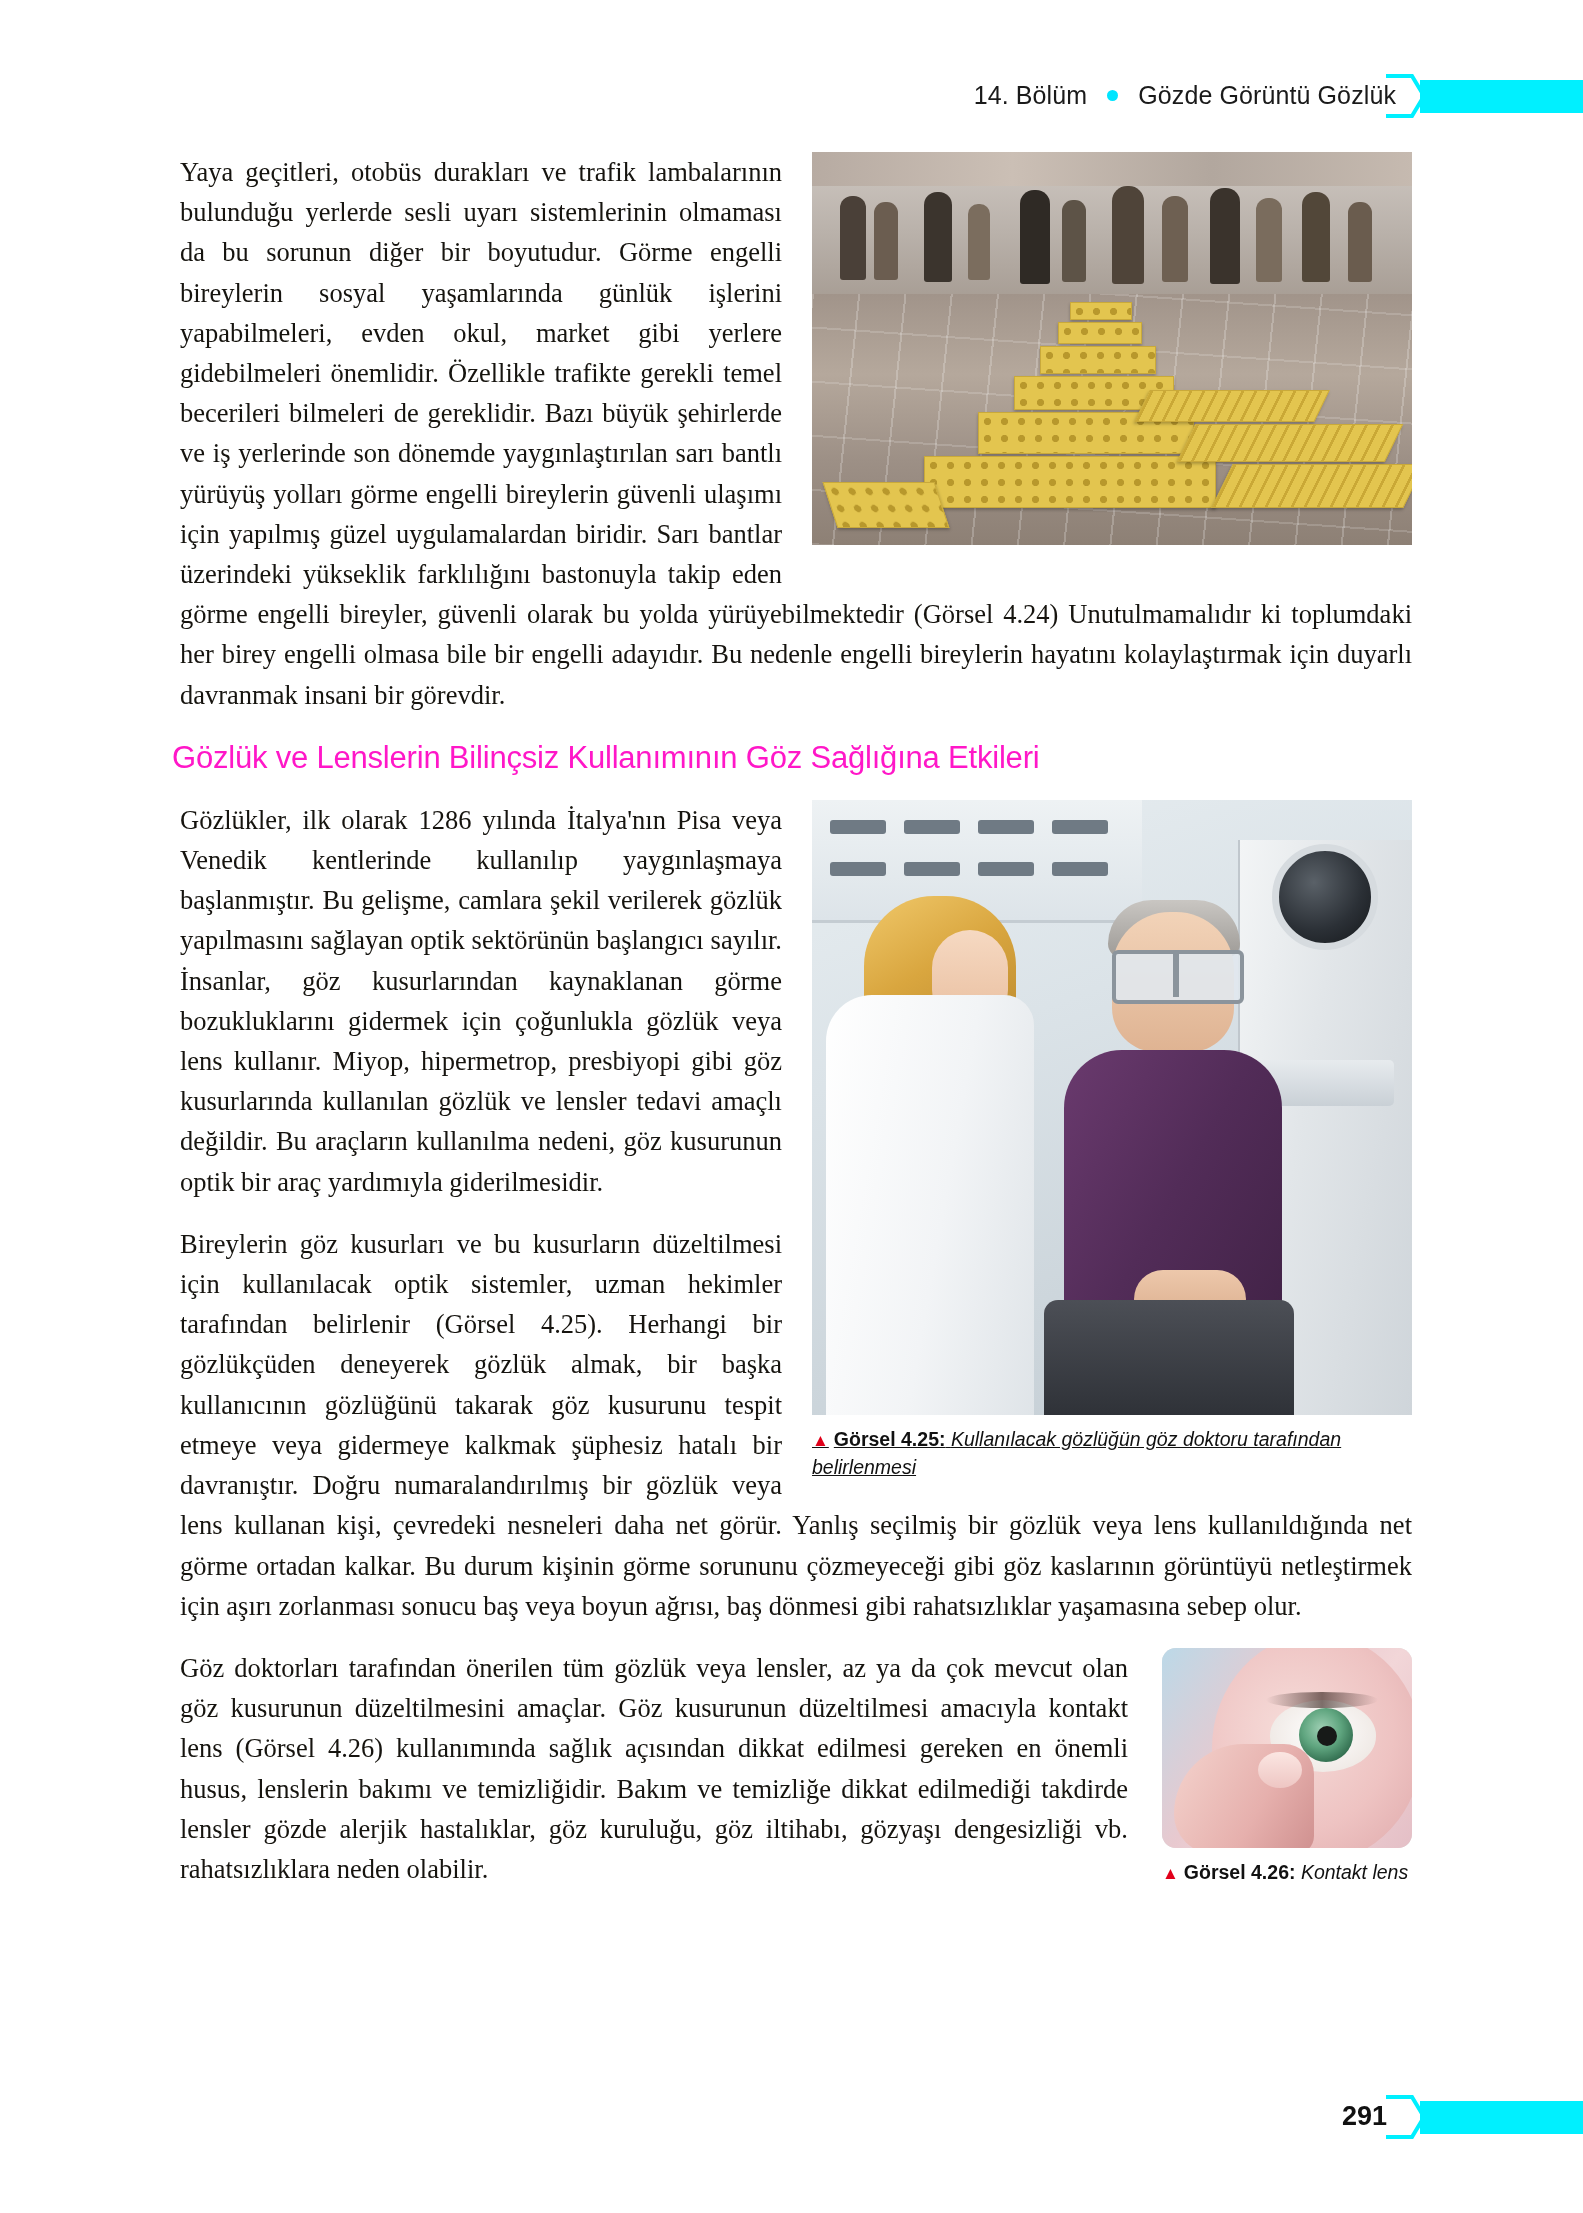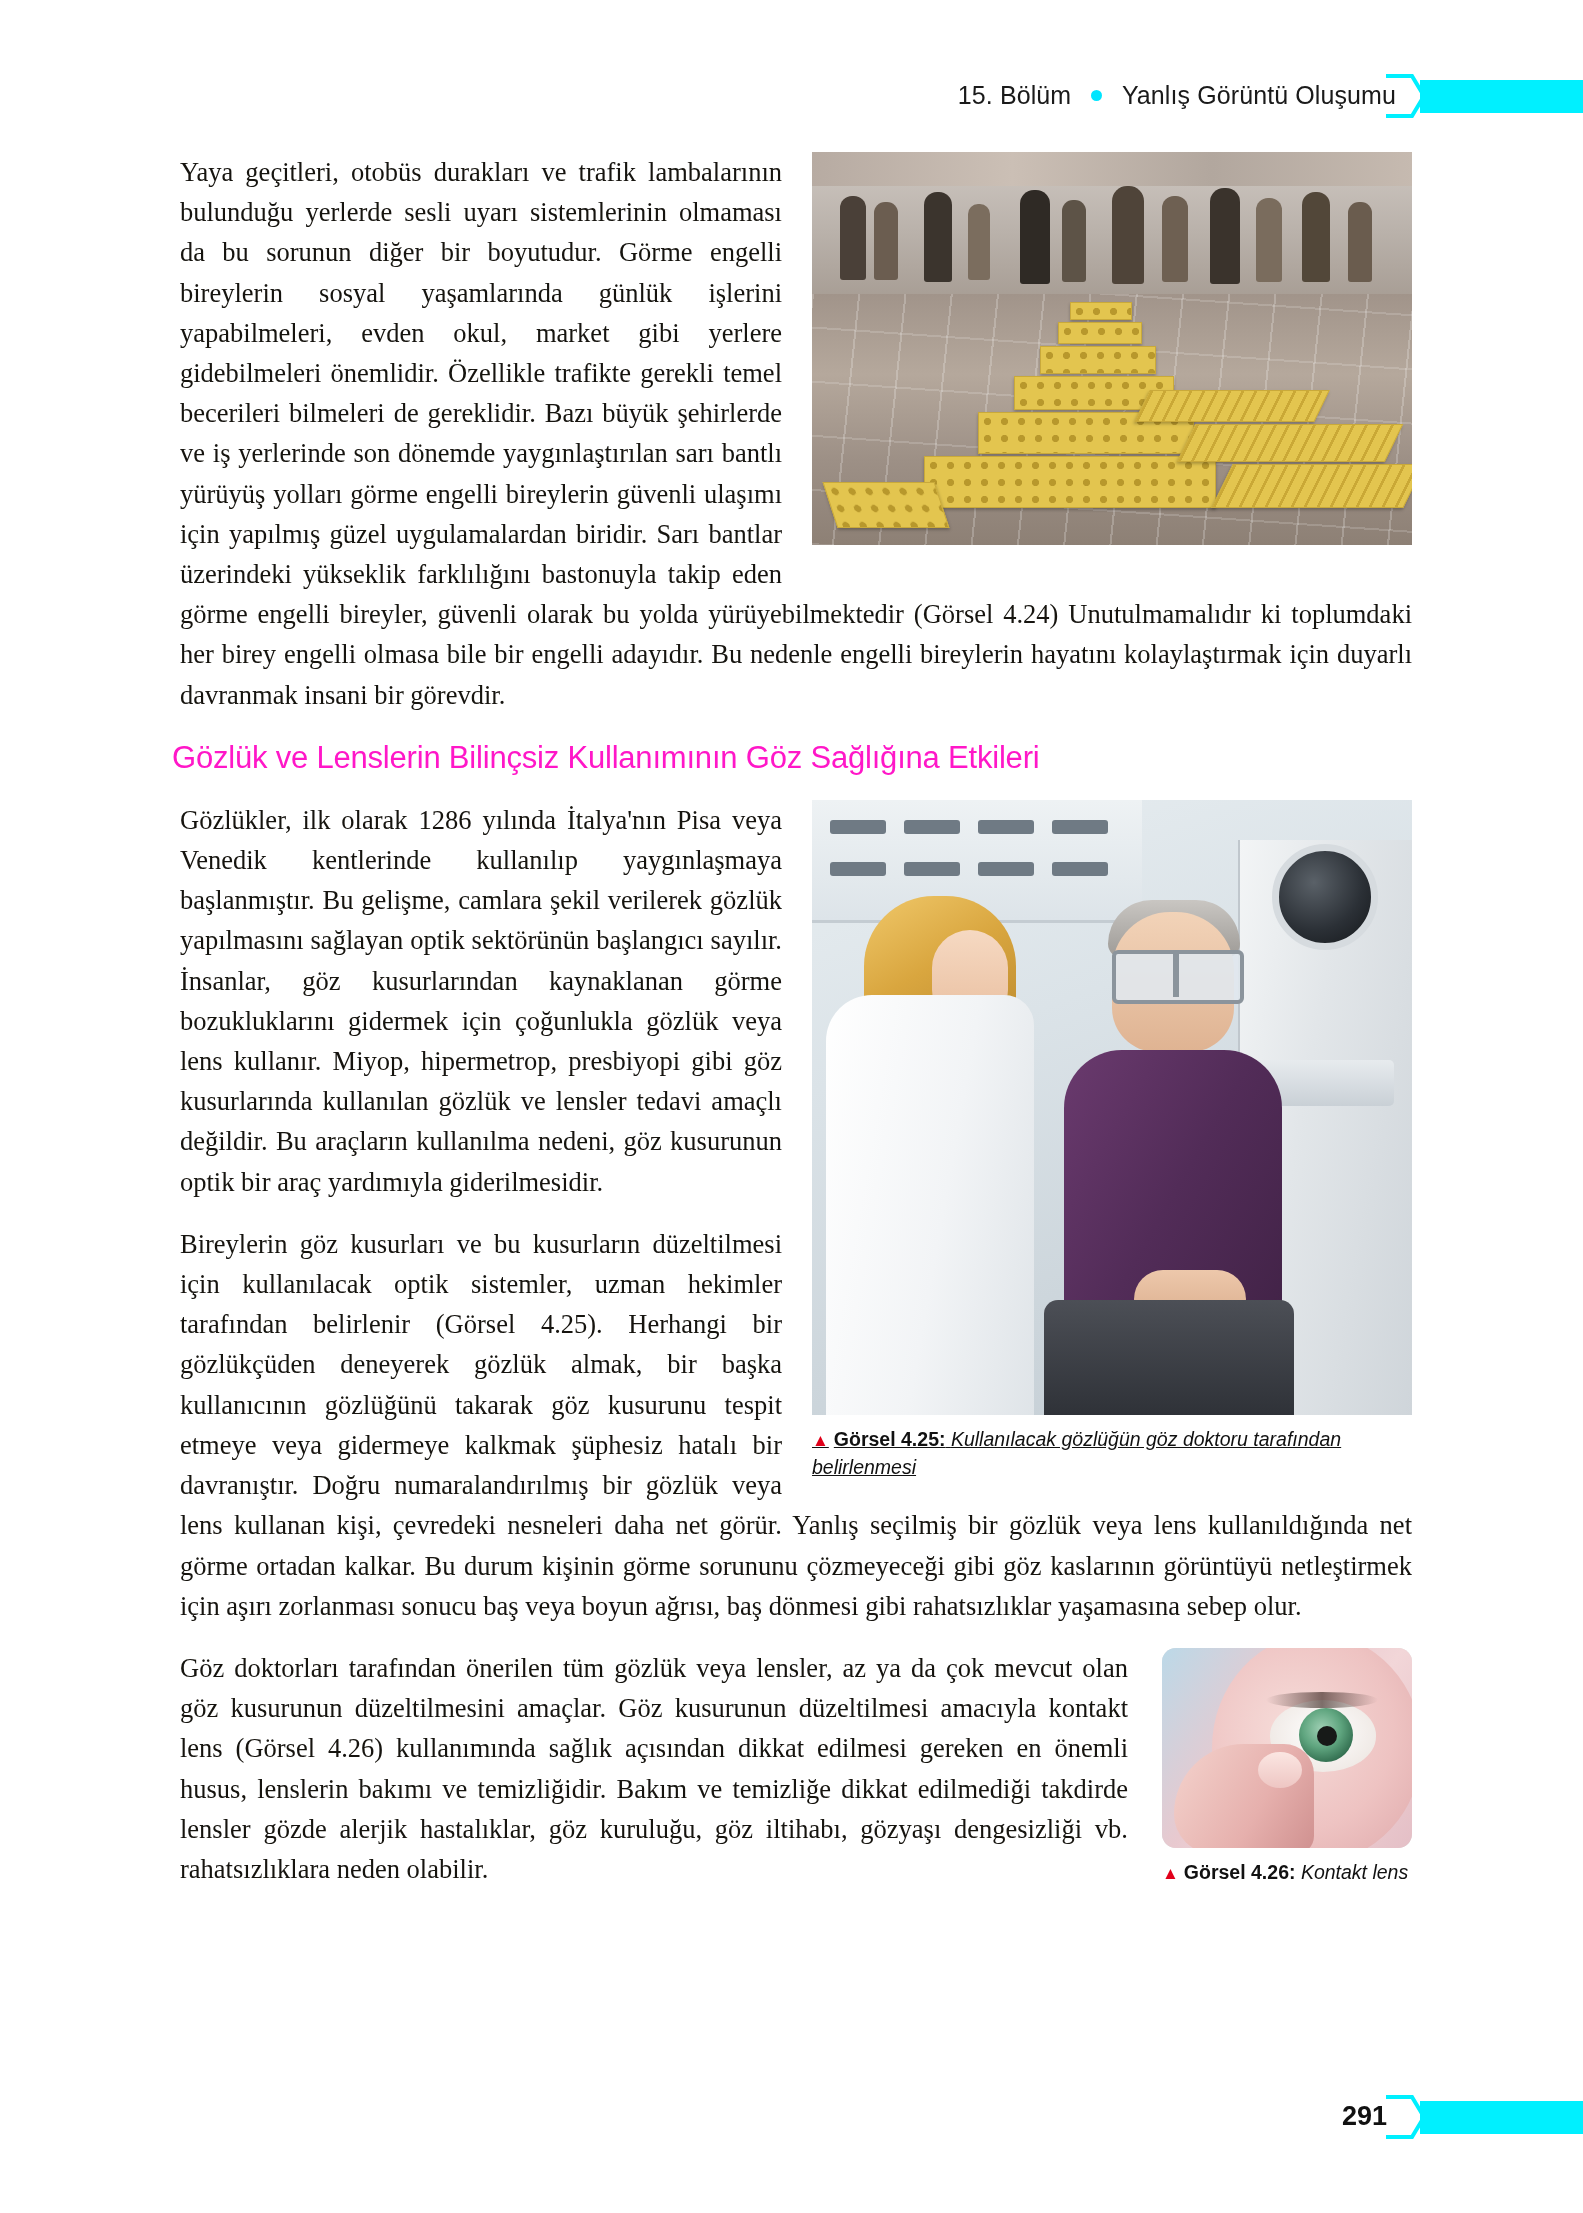--- a/index.html
+++ b/index.html
@@ -300,23 +300,23 @@
     background: linear-gradient(#fbe6e2,#eec6c3); border-radius: 50%;
   }
 </style>
 </head>
 <body>
 
 <div class="page">
 
   <div class="header">
     <div class="header-text">
-      <span>15. Bölüm</span>
+      <span>14. Bölüm</span>
       <span class="header-dot"></span>
-      <span>Yanlış Görüntü Oluşumu</span>
+      <span>Gözde Görüntü Gözlük</span>
     </div>
     <svg class="header-chev" viewBox="0 0 42 44">
       <path d="M2 2 L28 2 L40 22 L28 42 L2 42" fill="none" stroke="#00f0ff" stroke-width="4"></path>
     </svg>
     <div class="header-bar"></div>
   </div>
 
   <div class="content">
 
     <figure class="fig" style="width:600px;">

